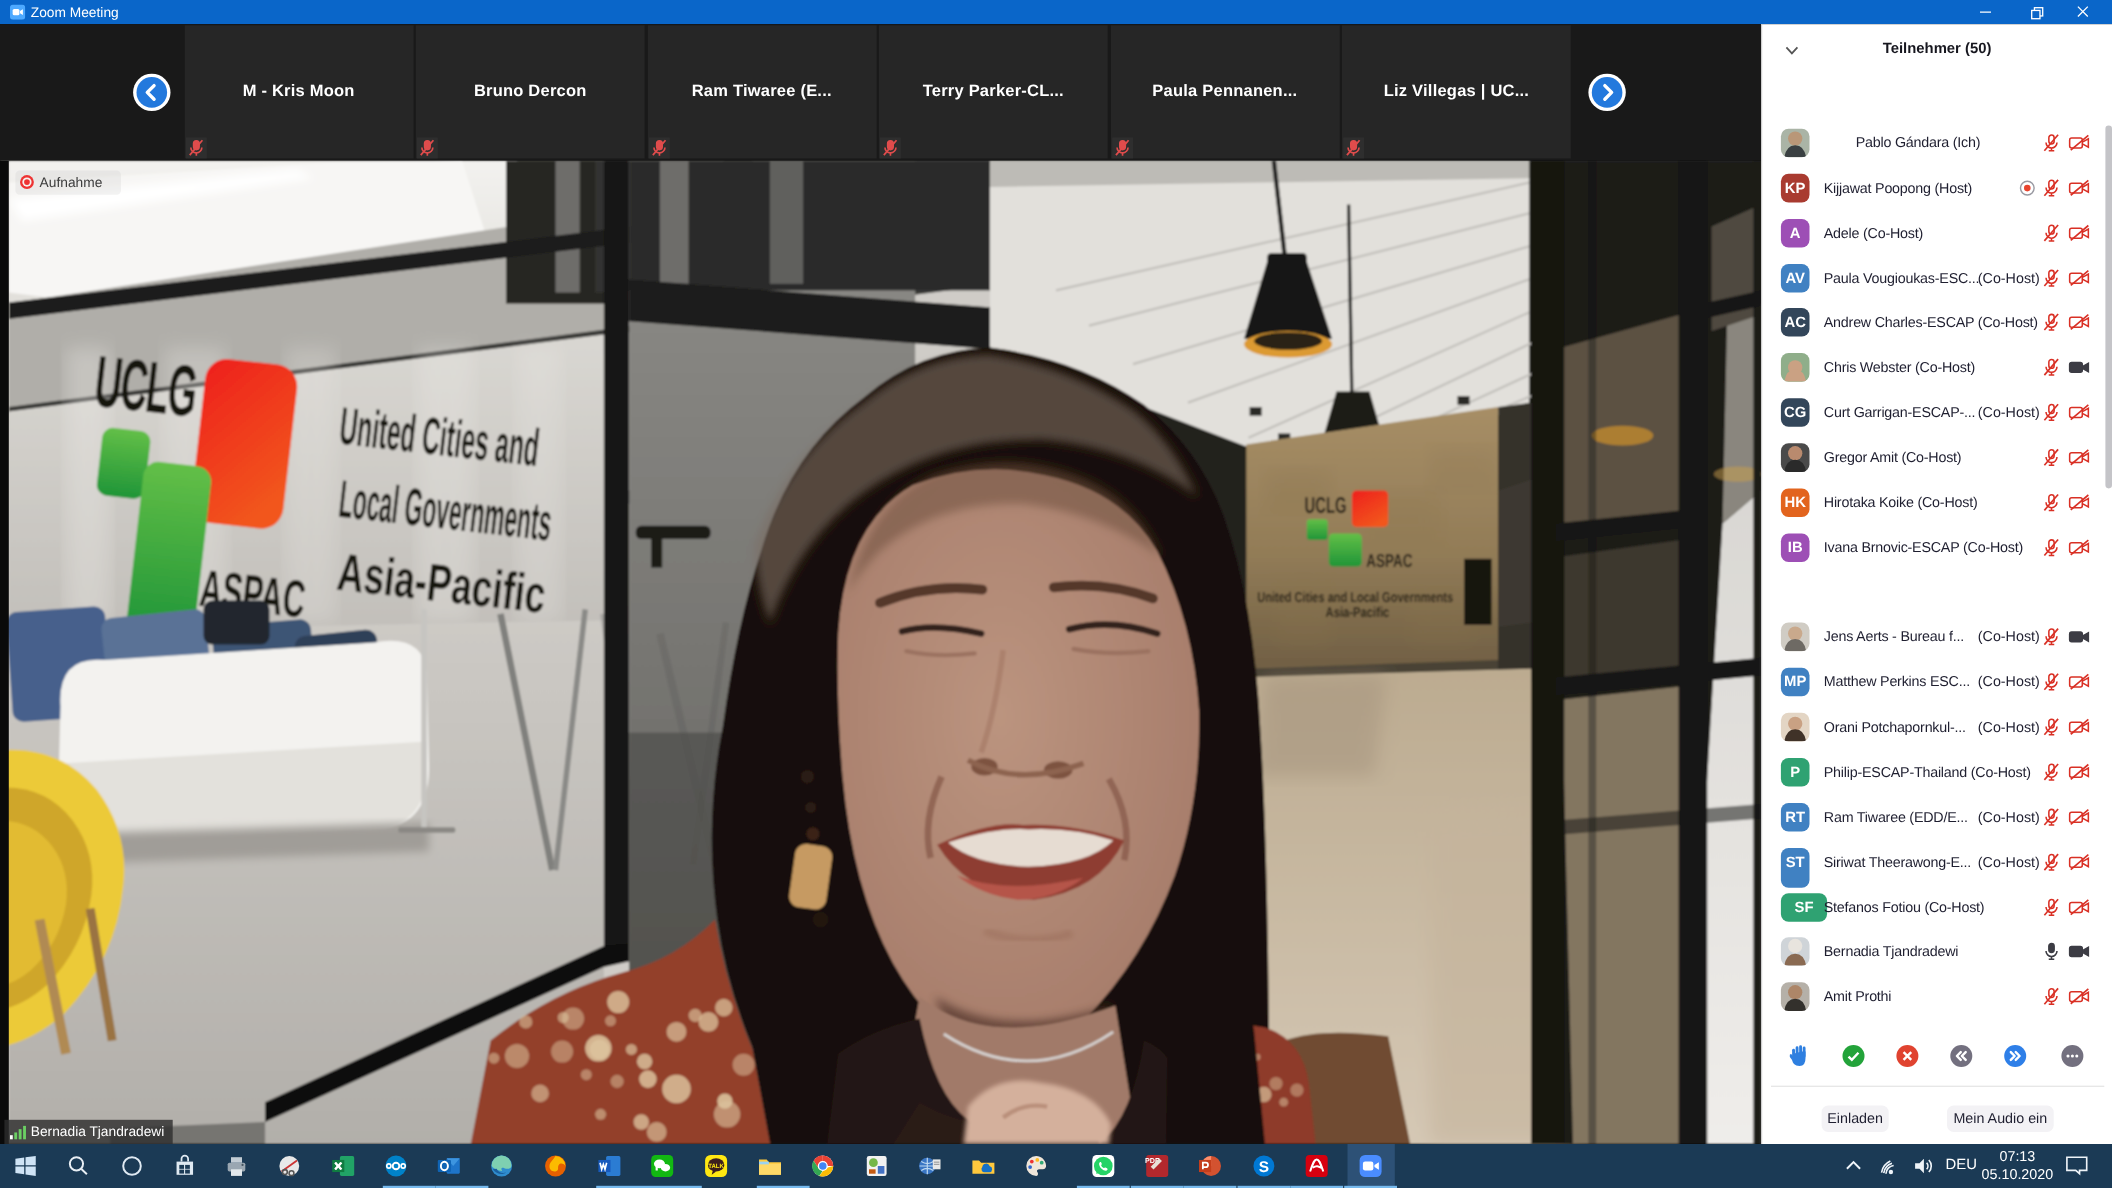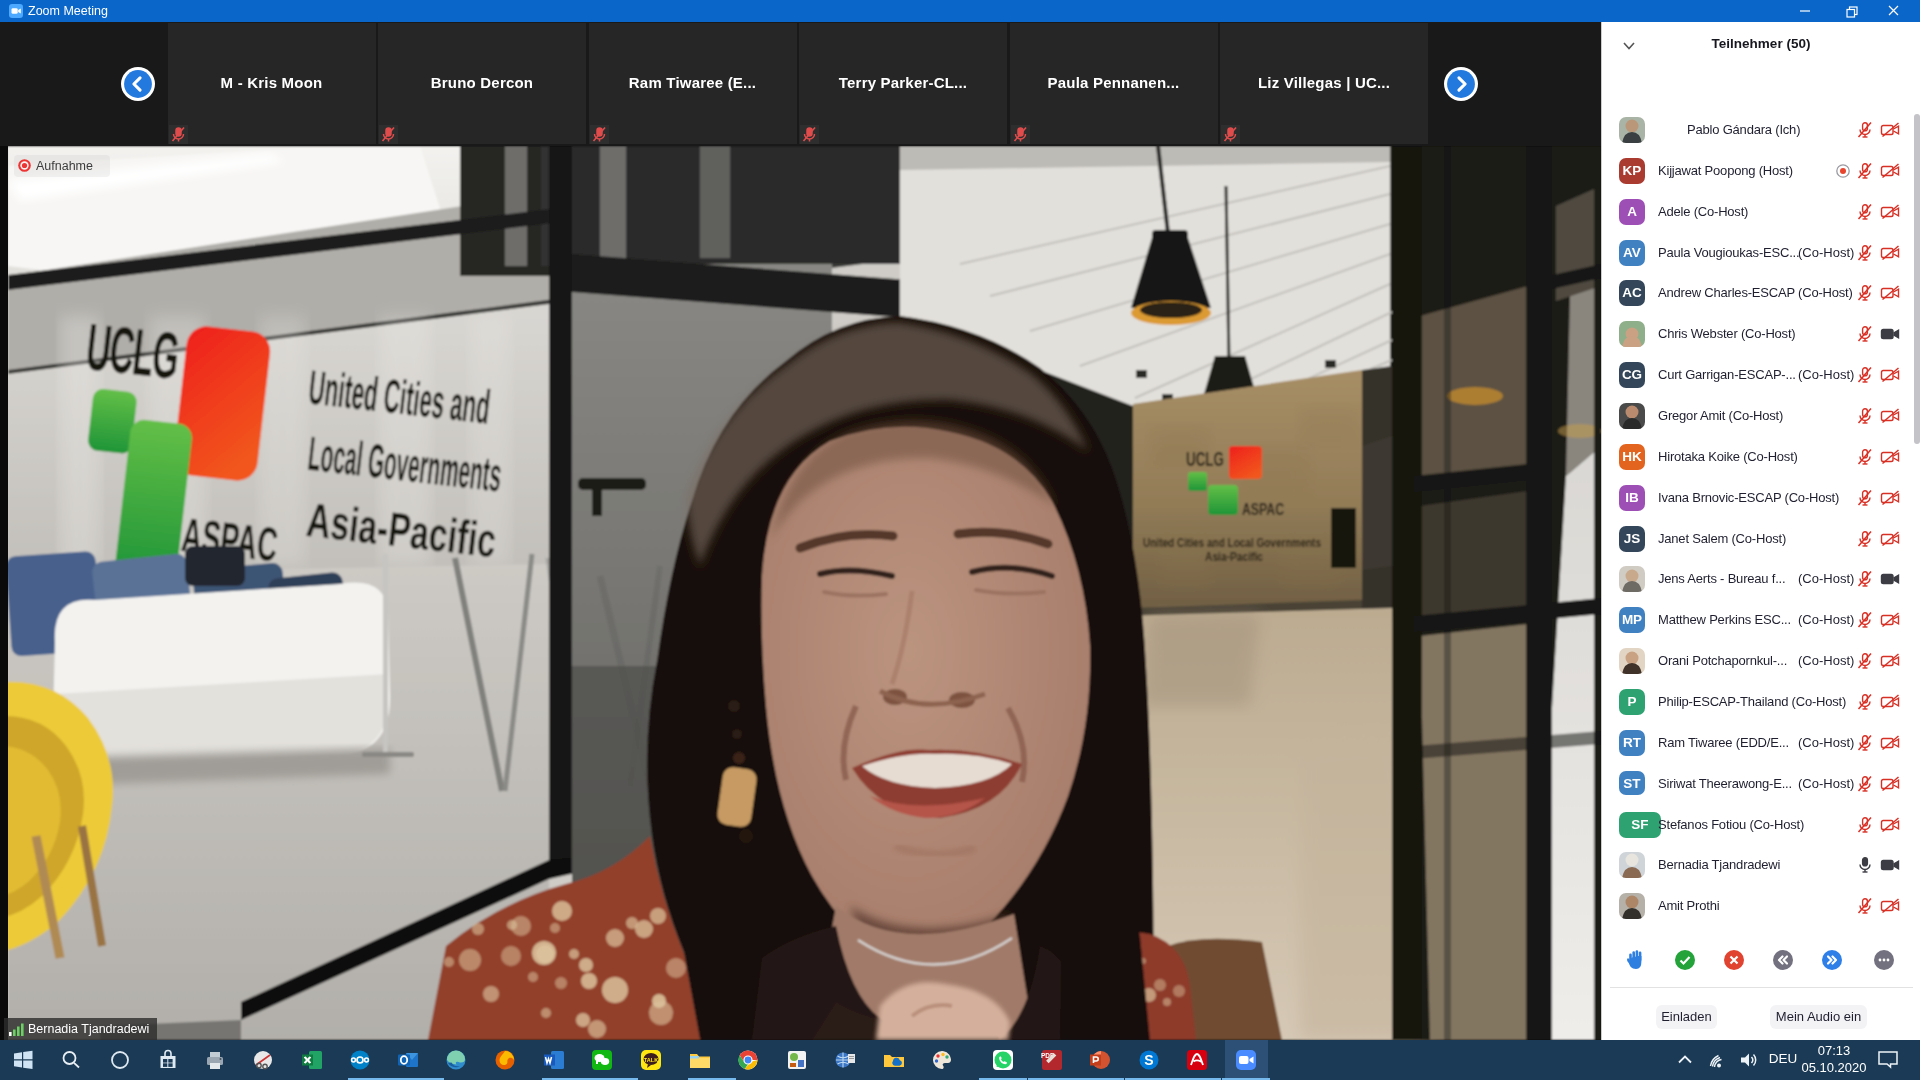--- a/index.html
+++ b/index.html
@@ -616,40 +616,20 @@
  <line x1="3.5" y1="17" x2="16" y2="2.5" stroke="#d93025" stroke-width="1.5"></line>
           </svg></div>
 <div class="abs" style="left:277px;top:3px;"><svg width="22" height="20" viewBox="0 0 22 20">
             <g fill="none" stroke="#d93025" stroke-width="1.4">
  <rect x="2.5" y="5.5" width="11.5" height="9" rx="1.8"></rect>
  <path d="M14.5 9 L19.5 6.2 L19.5 13.8 L14.5 11"></path>
             </g>
  <line x1="3.5" y1="16.5" x2="19.5" y2="3" stroke="#d93025" stroke-width="1.5"></line>
           </svg></div>
 </div>
-<div class="abs" style="left:0;top:503.5px;width:319px;height:41px;">
-<div class="abs" style="left:17px;top:0;width:26px;height:26px;border-radius:7px;background:#33465a;color:#fff;font-weight:bold;font-size:13.5px;text-align:center;line-height:26px;">JS</div>
-<div class="abs" style="left:56px;top:5px;font-size:13px;letter-spacing:-0.2px;color:#1f1f30;white-space:nowrap;">Janet Salem (Co-Host)</div>
-<div class="abs" style="left:253px;top:3px;"><svg width="20" height="20" viewBox="0 0 20 20">
-            <g fill="none" stroke="#d93025" stroke-width="1.4">
- <rect x="7.6" y="2.8" width="4.8" height="8" rx="2.4"></rect>
- <path d="M5 9.5 a5 5 0 0 0 10 0"></path>
-              <line x1="10" y1="14.5" x2="10" y2="17"></line>
-              <line x1="7.5" y1="17" x2="12.5" y2="17"></line>
-            </g>
- <line x1="3.5" y1="17" x2="16" y2="2.5" stroke="#d93025" stroke-width="1.5"></line>
-          </svg></div>
-<div class="abs" style="left:277px;top:3px;"><svg width="22" height="20" viewBox="0 0 22 20">
-            <g fill="none" stroke="#d93025" stroke-width="1.4">
- <rect x="2.5" y="5.5" width="11.5" height="9" rx="1.8"></rect>
- <path d="M14.5 9 L19.5 6.2 L19.5 13.8 L14.5 11"></path>
-            </g>
- <line x1="3.5" y1="16.5" x2="19.5" y2="3" stroke="#d93025" stroke-width="1.5"></line>
-          </svg></div>
-</div>
 <div class="abs" style="left:0;top:544.4px;width:319px;height:41px;">
 <div class="abs" style="left:17px;top:0;width:26px;height:26px;border-radius:7px;overflow:hidden;background:#d0ccc4;">
         <svg width="26" height="26" viewBox="0 0 26 26">
         <circle cx="13" cy="10" r="6.5" fill="#c9a98c"></circle>
         <path d="M3 26 Q5 15 13 15 Q21 15 23 26 Z" fill="#6e6a64"></path>
         </svg></div>
 <div class="abs" style="left:56px;top:5px;font-size:13px;letter-spacing:-0.2px;color:#1f1f30;white-space:nowrap;">Jens Aerts - Bureau f...</div>
 <div class="abs" style="left:196px;top:5px;font-size:13px;color:#1f1f30;">(Co-Host)</div>
 <div class="abs" style="left:253px;top:3px;"><svg width="20" height="20" viewBox="0 0 20 20">
             <g fill="none" stroke="#d93025" stroke-width="1.4">
@@ -748,21 +728,21 @@
           </svg></div>
 <div class="abs" style="left:277px;top:3px;"><svg width="22" height="20" viewBox="0 0 22 20">
             <g fill="none" stroke="#d93025" stroke-width="1.4">
  <rect x="2.5" y="5.5" width="11.5" height="9" rx="1.8"></rect>
  <path d="M14.5 9 L19.5 6.2 L19.5 13.8 L14.5 11"></path>
             </g>
  <line x1="3.5" y1="16.5" x2="19.5" y2="3" stroke="#d93025" stroke-width="1.5"></line>
           </svg></div>
 </div>
 <div class="abs" style="left:0;top:748.6px;width:319px;height:41px;">
-<div class="abs" style="left:17px;top:0;width:26px;height:24px;border-radius:7px;background:#4081c2;color:#fff;font-weight:bold;font-size:13.5px;text-align:center;line-height:26px;">ST</div>
+<div class="abs" style="left:17px;top:0;width:26px;height:36px;border-radius:7px;background:#4081c2;color:#fff;font-weight:bold;font-size:13.5px;text-align:center;line-height:26px;">ST</div>
 <div class="abs" style="left:56px;top:5px;font-size:13px;letter-spacing:-0.2px;color:#1f1f30;white-space:nowrap;">Siriwat Theerawong-E...</div>
 <div class="abs" style="left:196px;top:5px;font-size:13px;color:#1f1f30;">(Co-Host)</div>
 <div class="abs" style="left:253px;top:3px;"><svg width="20" height="20" viewBox="0 0 20 20">
             <g fill="none" stroke="#d93025" stroke-width="1.4">
  <rect x="7.6" y="2.8" width="4.8" height="8" rx="2.4"></rect>
  <path d="M5 9.5 a5 5 0 0 0 10 0"></path>
               <line x1="10" y1="14.5" x2="10" y2="17"></line>
               <line x1="7.5" y1="17" x2="12.5" y2="17"></line>
             </g>
  <line x1="3.5" y1="17" x2="16" y2="2.5" stroke="#d93025" stroke-width="1.5"></line>

